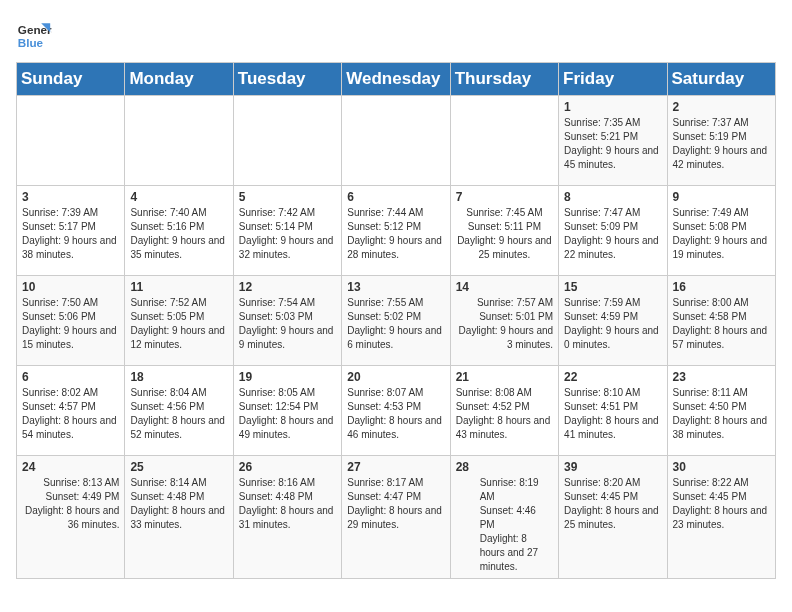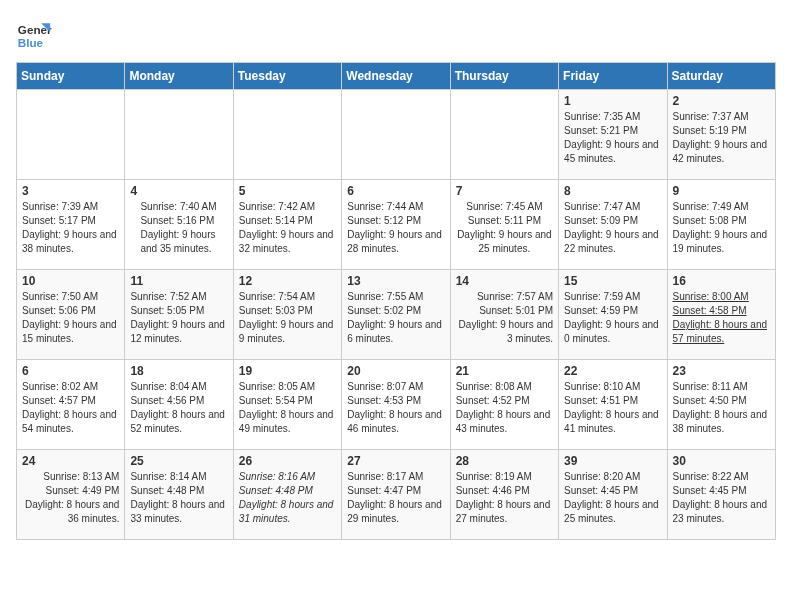--- a/index.html
+++ b/index.html
@@ -38,21 +38,21 @@
       color: #555;
     }
     table {
       width: 100%;
       border-collapse: collapse;
       table-layout: fixed;
     }
     thead tr th {
       background-color: #2e75b6;
       color: #fff;
-      font-size: 12px;
+      font-size: 17px;
       font-weight: bold;
       padding: 6px 4px;
       text-align: left;
       border: 1px solid #ccc;
     }
     tbody tr td {
       border: 1px solid #ccc;
       vertical-align: top;
       padding: 4px 5px;
       font-size: 10px;
@@ -130,21 +130,21 @@
       </tr>
       <tr>
         <td>
           <span class="day-number">3</span>
           <div class="day-info" style="white-space: pre-line;">Sunrise: 7:39 AM
 Sunset: 5:17 PM
 Daylight: 9 hours and 38 minutes.</div>
         </td>
         <td>
           <span class="day-number">4</span>
-          <div class="day-info" style="white-space: pre-line; margin-left: 10px;">Sunrise: 7:40 AM
+          <div class="day-info" style="white-space: pre-line;">Sunrise: 7:40 AM
 Sunset: 5:16 PM
 Daylight: 9 hours and 35 minutes.</div>
         </td>
         <td>
           <span class="day-number">5</span>
           <div class="day-info" style="white-space: pre-line;">Sunrise: 7:42 AM
 Sunset: 5:14 PM
 Daylight: 9 hours and 32 minutes.</div>
         </td>
         <td>
@@ -204,42 +204,42 @@
 Daylight: 9 hours and 3 minutes.</div>
         </td>
         <td>
           <span class="day-number">15</span>
           <div class="day-info" style="white-space: pre-line;">Sunrise: 7:59 AM
 Sunset: 4:59 PM
 Daylight: 9 hours and 0 minutes.</div>
         </td>
         <td>
           <span class="day-number">16</span>
-          <div class="day-info" style="white-space: pre-line; text-decoration: underline;">Sunrise: 8:00 AM
+          <div class="day-info" style="white-space: pre-line;">Sunrise: 8:00 AM
 Sunset: 4:58 PM
 Daylight: 8 hours and 57 minutes.</div>
         </td>
       </tr>
       <tr>
         <td>
           <span class="day-number">6</span>
           <div class="day-info" style="white-space: pre-line;">Sunrise: 8:02 AM
 Sunset: 4:57 PM
 Daylight: 8 hours and 54 minutes.</div>
         </td>
         <td>
           <span class="day-number">18</span>
           <div class="day-info" style="white-space: pre-line;">Sunrise: 8:04 AM
 Sunset: 4:56 PM
 Daylight: 8 hours and 52 minutes.</div>
         </td>
         <td>
           <span class="day-number">19</span>
           <div class="day-info" style="white-space: pre-line;">Sunrise: 8:05 AM
-Sunset: 5:54 PM
+Sunset: 12:54 PM
 Daylight: 8 hours and 49 minutes.</div>
         </td>
         <td>
           <span class="day-number">20</span>
           <div class="day-info" style="white-space: pre-line;">Sunrise: 8:07 AM
 Sunset: 4:53 PM
 Daylight: 8 hours and 46 minutes.</div>
         </td>
         <td>
           <span class="day-number">21</span>
@@ -268,33 +268,33 @@
 Daylight: 8 hours and 36 minutes.</div>
         </td>
         <td>
           <span class="day-number">25</span>
           <div class="day-info" style="white-space: pre-line;">Sunrise: 8:14 AM
 Sunset: 4:48 PM
 Daylight: 8 hours and 33 minutes.</div>
         </td>
         <td>
           <span class="day-number">26</span>
-          <div class="day-info" style="white-space: pre-line; font-style: italic;">Sunrise: 8:16 AM
+          <div class="day-info" style="white-space: pre-line;">Sunrise: 8:16 AM
 Sunset: 4:48 PM
 Daylight: 8 hours and 31 minutes.</div>
         </td>
         <td>
           <span class="day-number">27</span>
           <div class="day-info" style="white-space: pre-line;">Sunrise: 8:17 AM
 Sunset: 4:47 PM
 Daylight: 8 hours and 29 minutes.</div>
         </td>
         <td>
           <span class="day-number">28</span>
-          <div class="day-info" style="white-space: pre-line;">Sunrise: 8:19 AM
+          <div class="day-info" style="white-space: pre-line; margin-left: 24px;">Sunrise: 8:19 AM
 Sunset: 4:46 PM
 Daylight: 8 hours and 27 minutes.</div>
         </td>
         <td>
           <span class="day-number">39</span>
           <div class="day-info" style="white-space: pre-line;">Sunrise: 8:20 AM
 Sunset: 4:45 PM
 Daylight: 8 hours and 25 minutes.</div>
         </td>
         <td>

